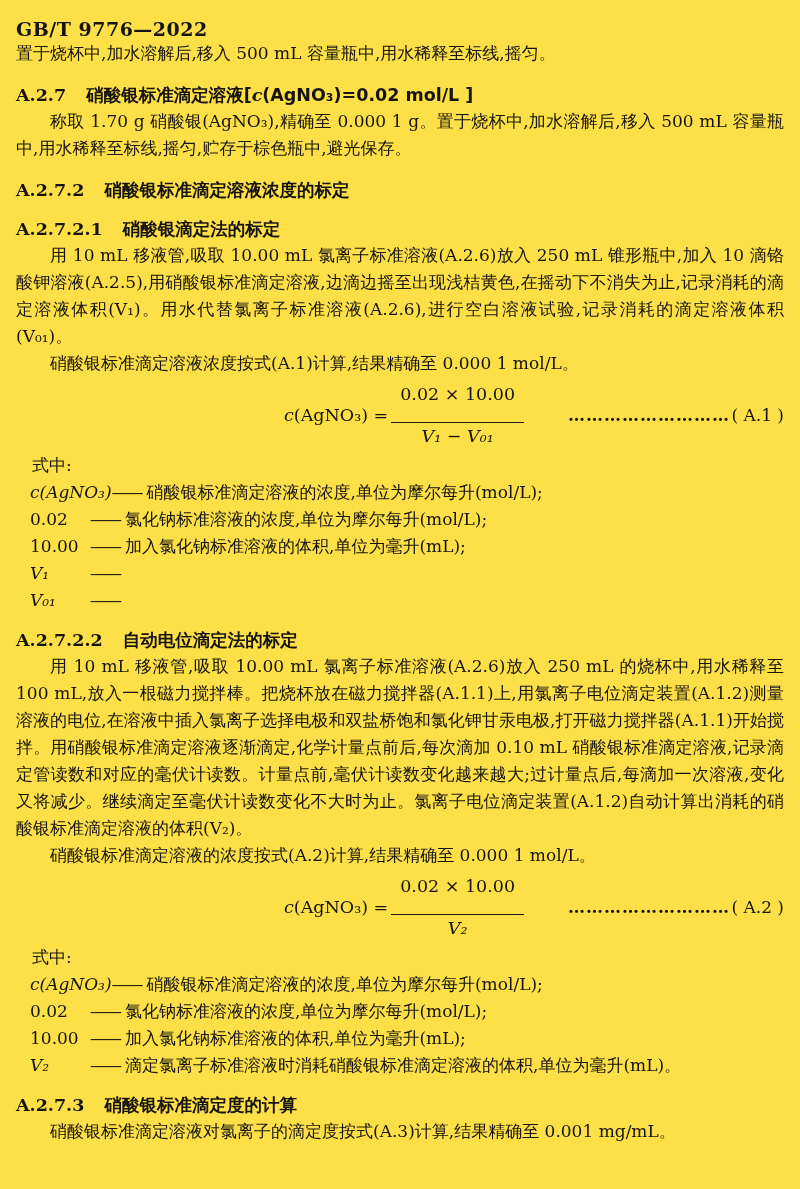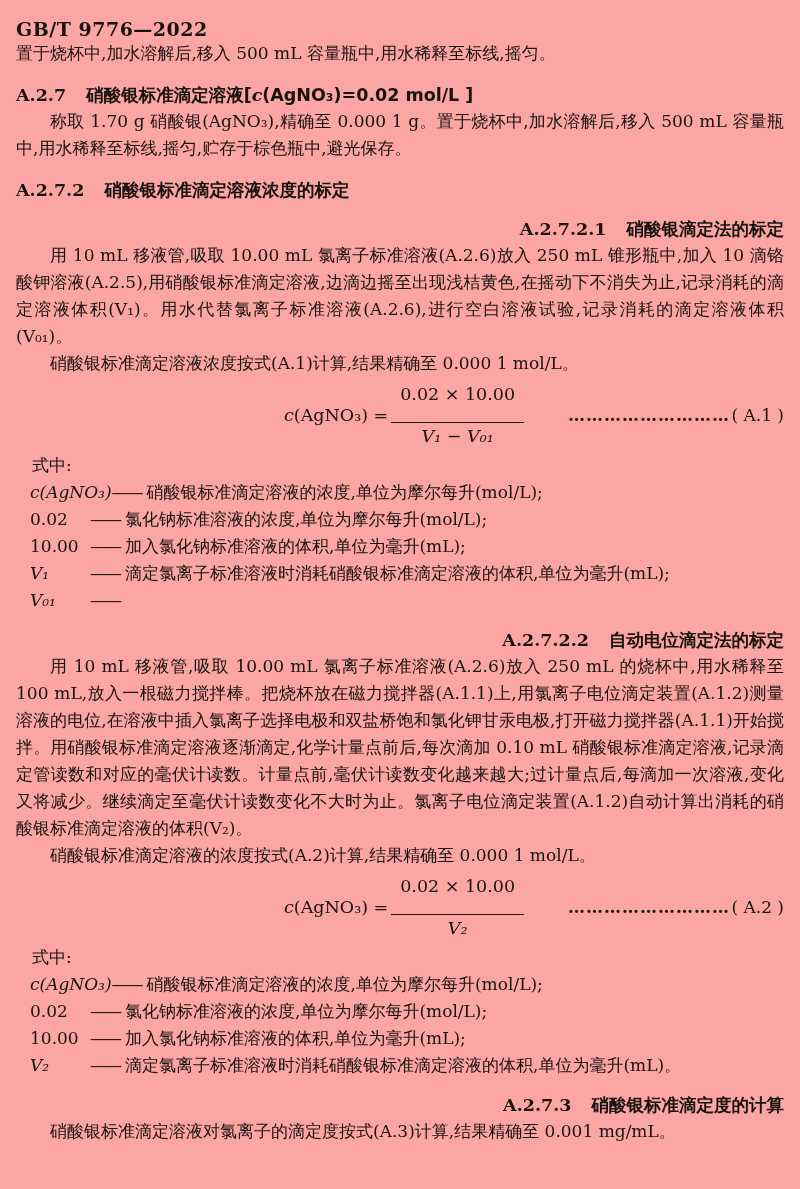--- a/index.html
+++ b/index.html
@@ -1,39 +1,39 @@
 <!DOCTYPE html>
 <html><head>
 <meta charset="utf-8">
 <style>
   html,body { margin:0; padding:0; background:#e9e8e4; }
   .page {
     width:800px; min-height:1189px; margin:0 auto; box-sizing:border-box;
-    background:#fca5a5; color:#17130e;
+    background:#fde047; color:#17130e;
     padding:10px 16px 18px 16px;
     font-family:"DejaVu Serif","Liberation Serif",serif;
     font-size:17px; line-height:27px;
     overflow:hidden;
   }
   .doc-number{
     font-weight:bold; font-size:19px; line-height:22px; letter-spacing:.5px;
     margin-top:8px;
   }
   p.body-p{ margin:0; text-align:justify; text-indent:2em; }
   p.noindent{ text-indent:0; }
   .sec-h{
     display:flex; gap:20px; align-items:baseline;
     font-family:"DejaVu Sans","Liberation Sans",sans-serif;
     font-weight:bold; font-size:17.5px; line-height:25px;
   }
   .sec-num{ font-family:"DejaVu Serif","Liberation Serif",serif; font-weight:bold; white-space:nowrap; }
   .mt-pcont{ margin-top:20px; }
   .mt-h1{ margin-top:16px; }
   .mt-h2{ margin-top:16px; }
-  .mt-h3{ margin-top:14px;justify-content:flex-end; }
+  .mt-h3{ margin-top:14px; }
   .mt-p { margin-top:9px; }
   .it{ font-style:italic; font-family:"DejaVu Serif","Liberation Serif",serif; }
   
   .formula{ display:flex; align-items:center; margin:6px 0 4px 0; }
   .f-spacer{ width:268px; flex:0 0 auto; }
   .equation{ display:inline-flex; align-items:center; white-space:nowrap; font-size:17.5px; }
   .frac{ display:inline-flex; flex-direction:column; align-items:center; margin-left:3px; }
   .frac .fnum{ padding:0 9px 16px 9px; border-bottom:1.7px solid #1c1712; line-height:23px; }
   .frac .fden{ padding-top:2px; line-height:23px; }
   .lead-dots{
@@ -105,21 +105,20 @@
     <span class="def-text">氯化钠标准溶液的浓度,单位为摩尔每升(mol/L);</span>
   </div>
   <div class="def-row">
     <span class="def-term">10.00</span>
     <span class="def-dash">——</span>
     <span class="def-text">加入氯化钠标准溶液的体积,单位为毫升(mL);</span>
   </div>
   <div class="def-row">
     <span class="def-term it">V₁</span>
     <span class="def-dash">——</span>
-    <span class="def-text">滴定氯离子标准溶液时消耗硝酸银标准滴定溶液的体积,单位为毫升(mL);</span>
   </div>
   <div class="def-row">
     <span class="def-term it">V₀₁</span>
     <span class="def-dash">——</span>
   </div>
 
   <div class="sec-h mt-h3">
     <span class="sec-num">A.2.7.2.2</span>
     <span class="sec-title">自动电位滴定法的标定</span>
   </div>

